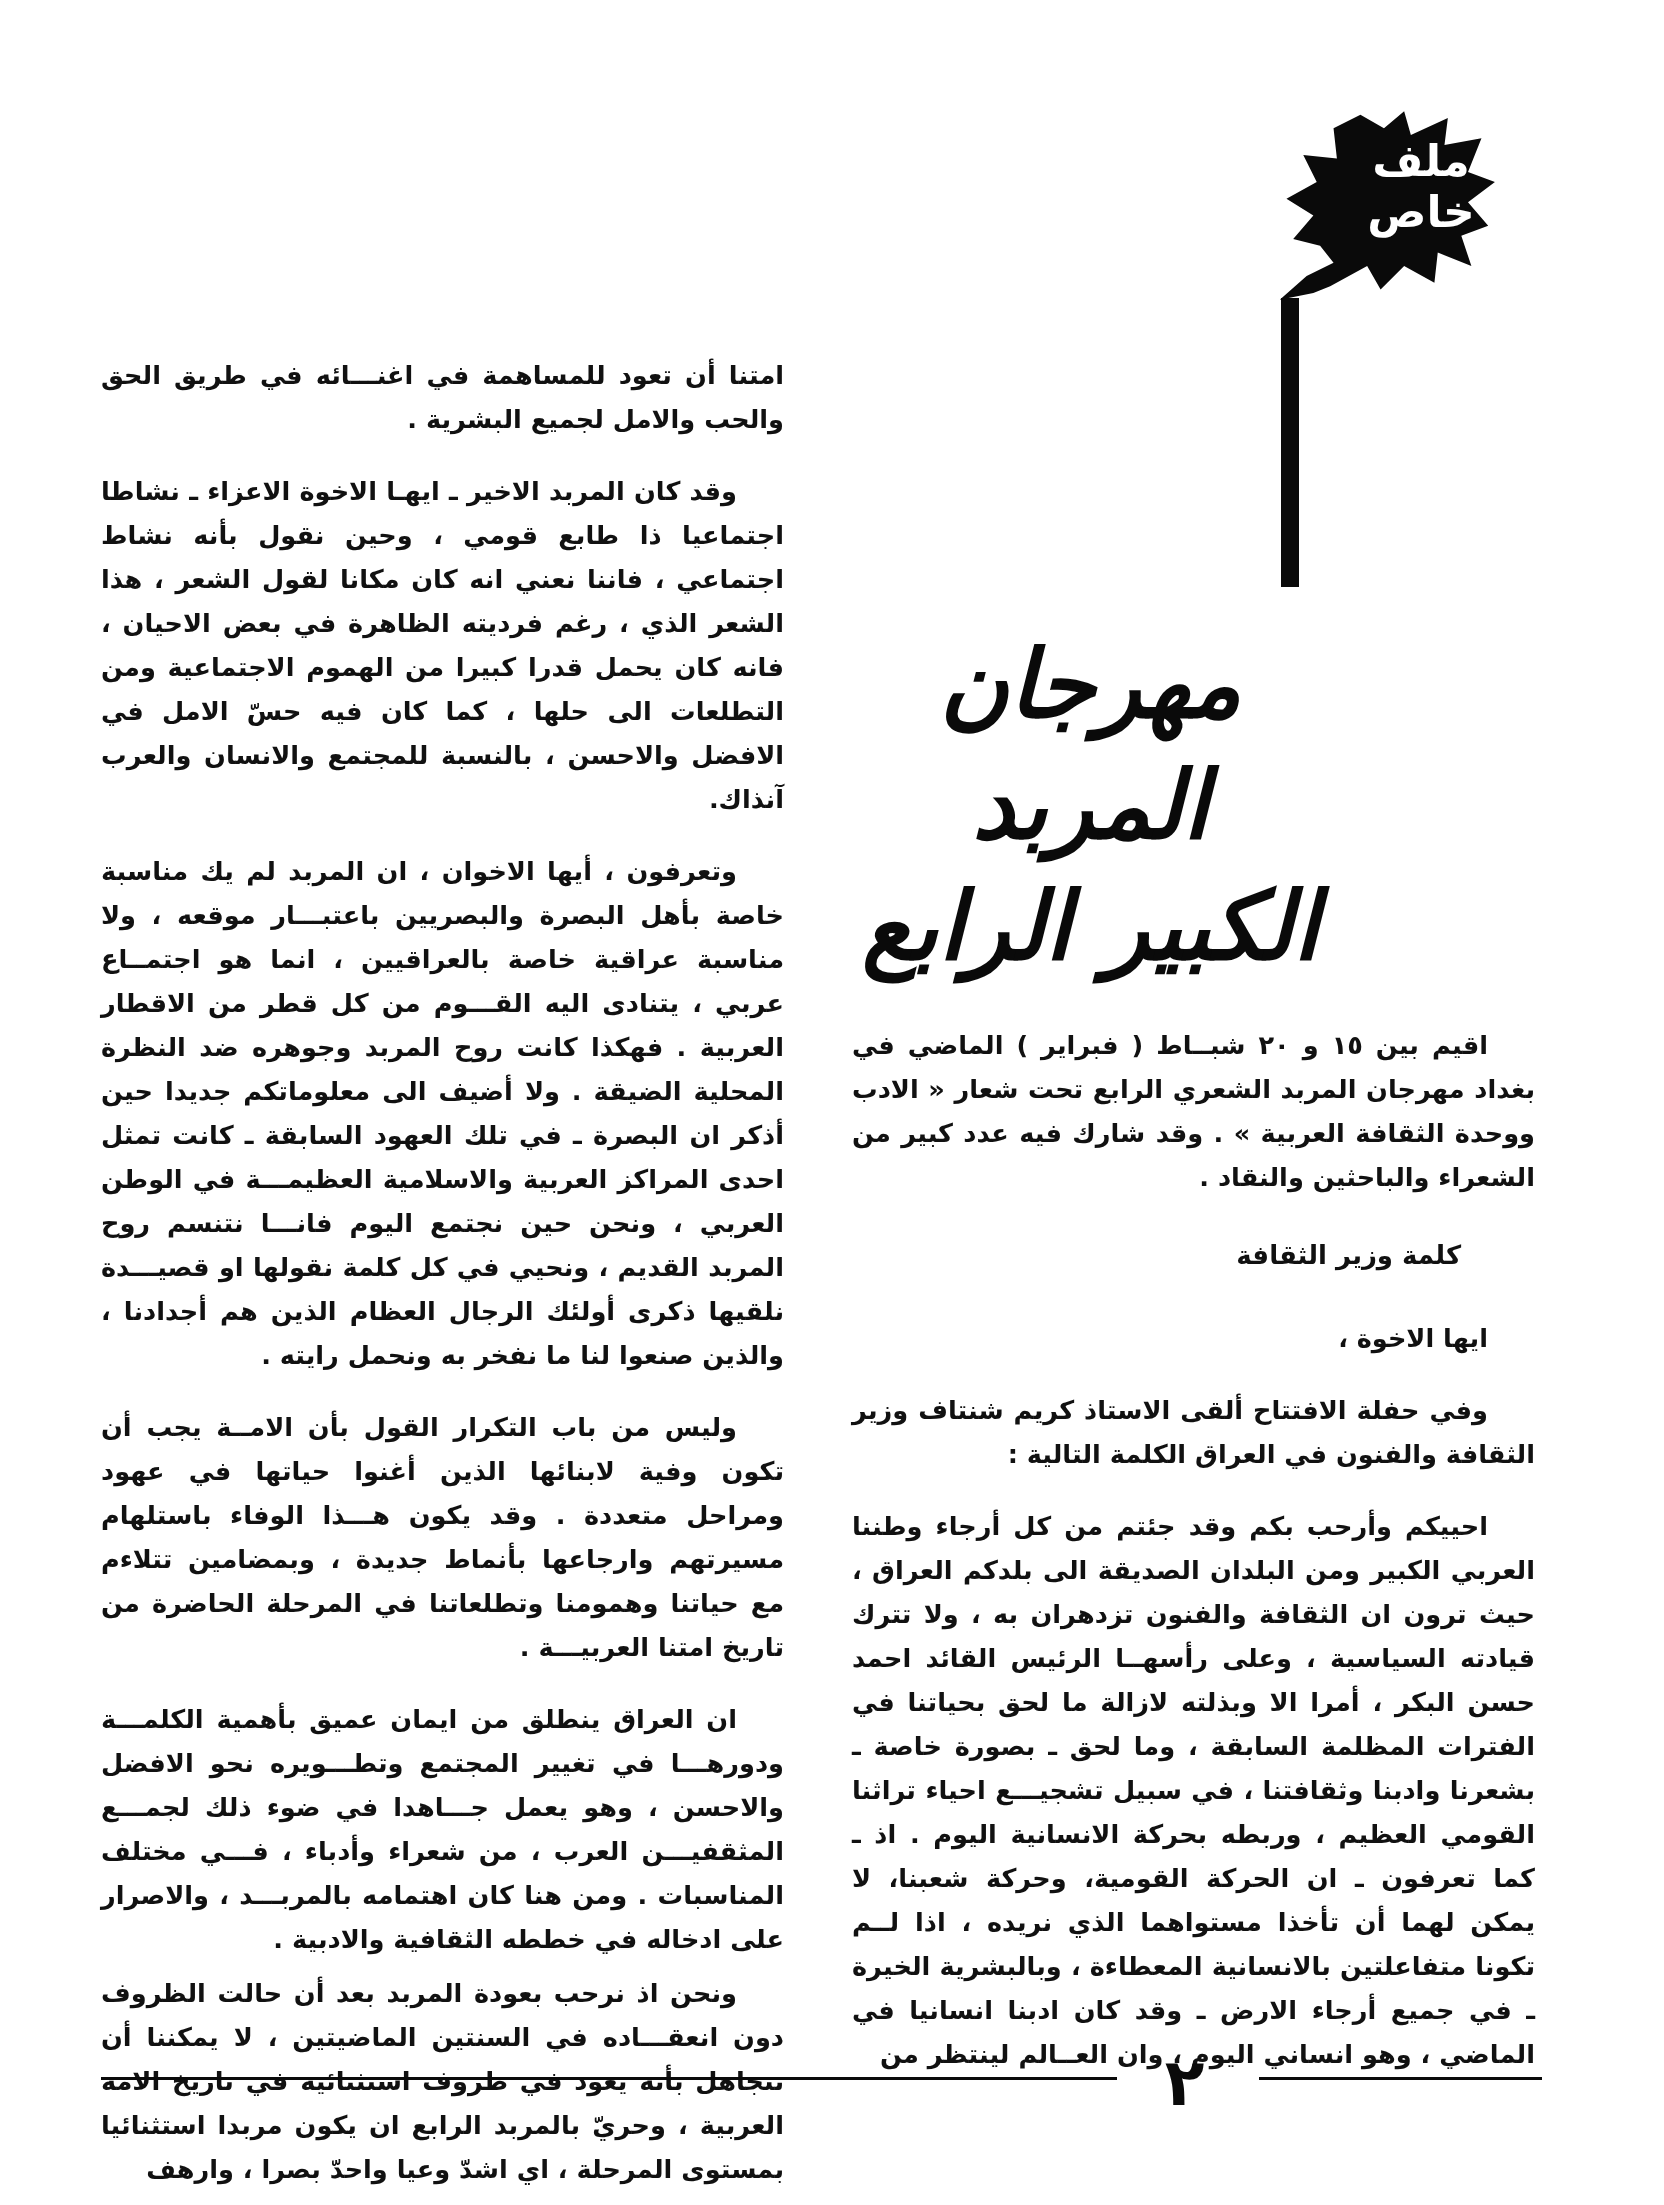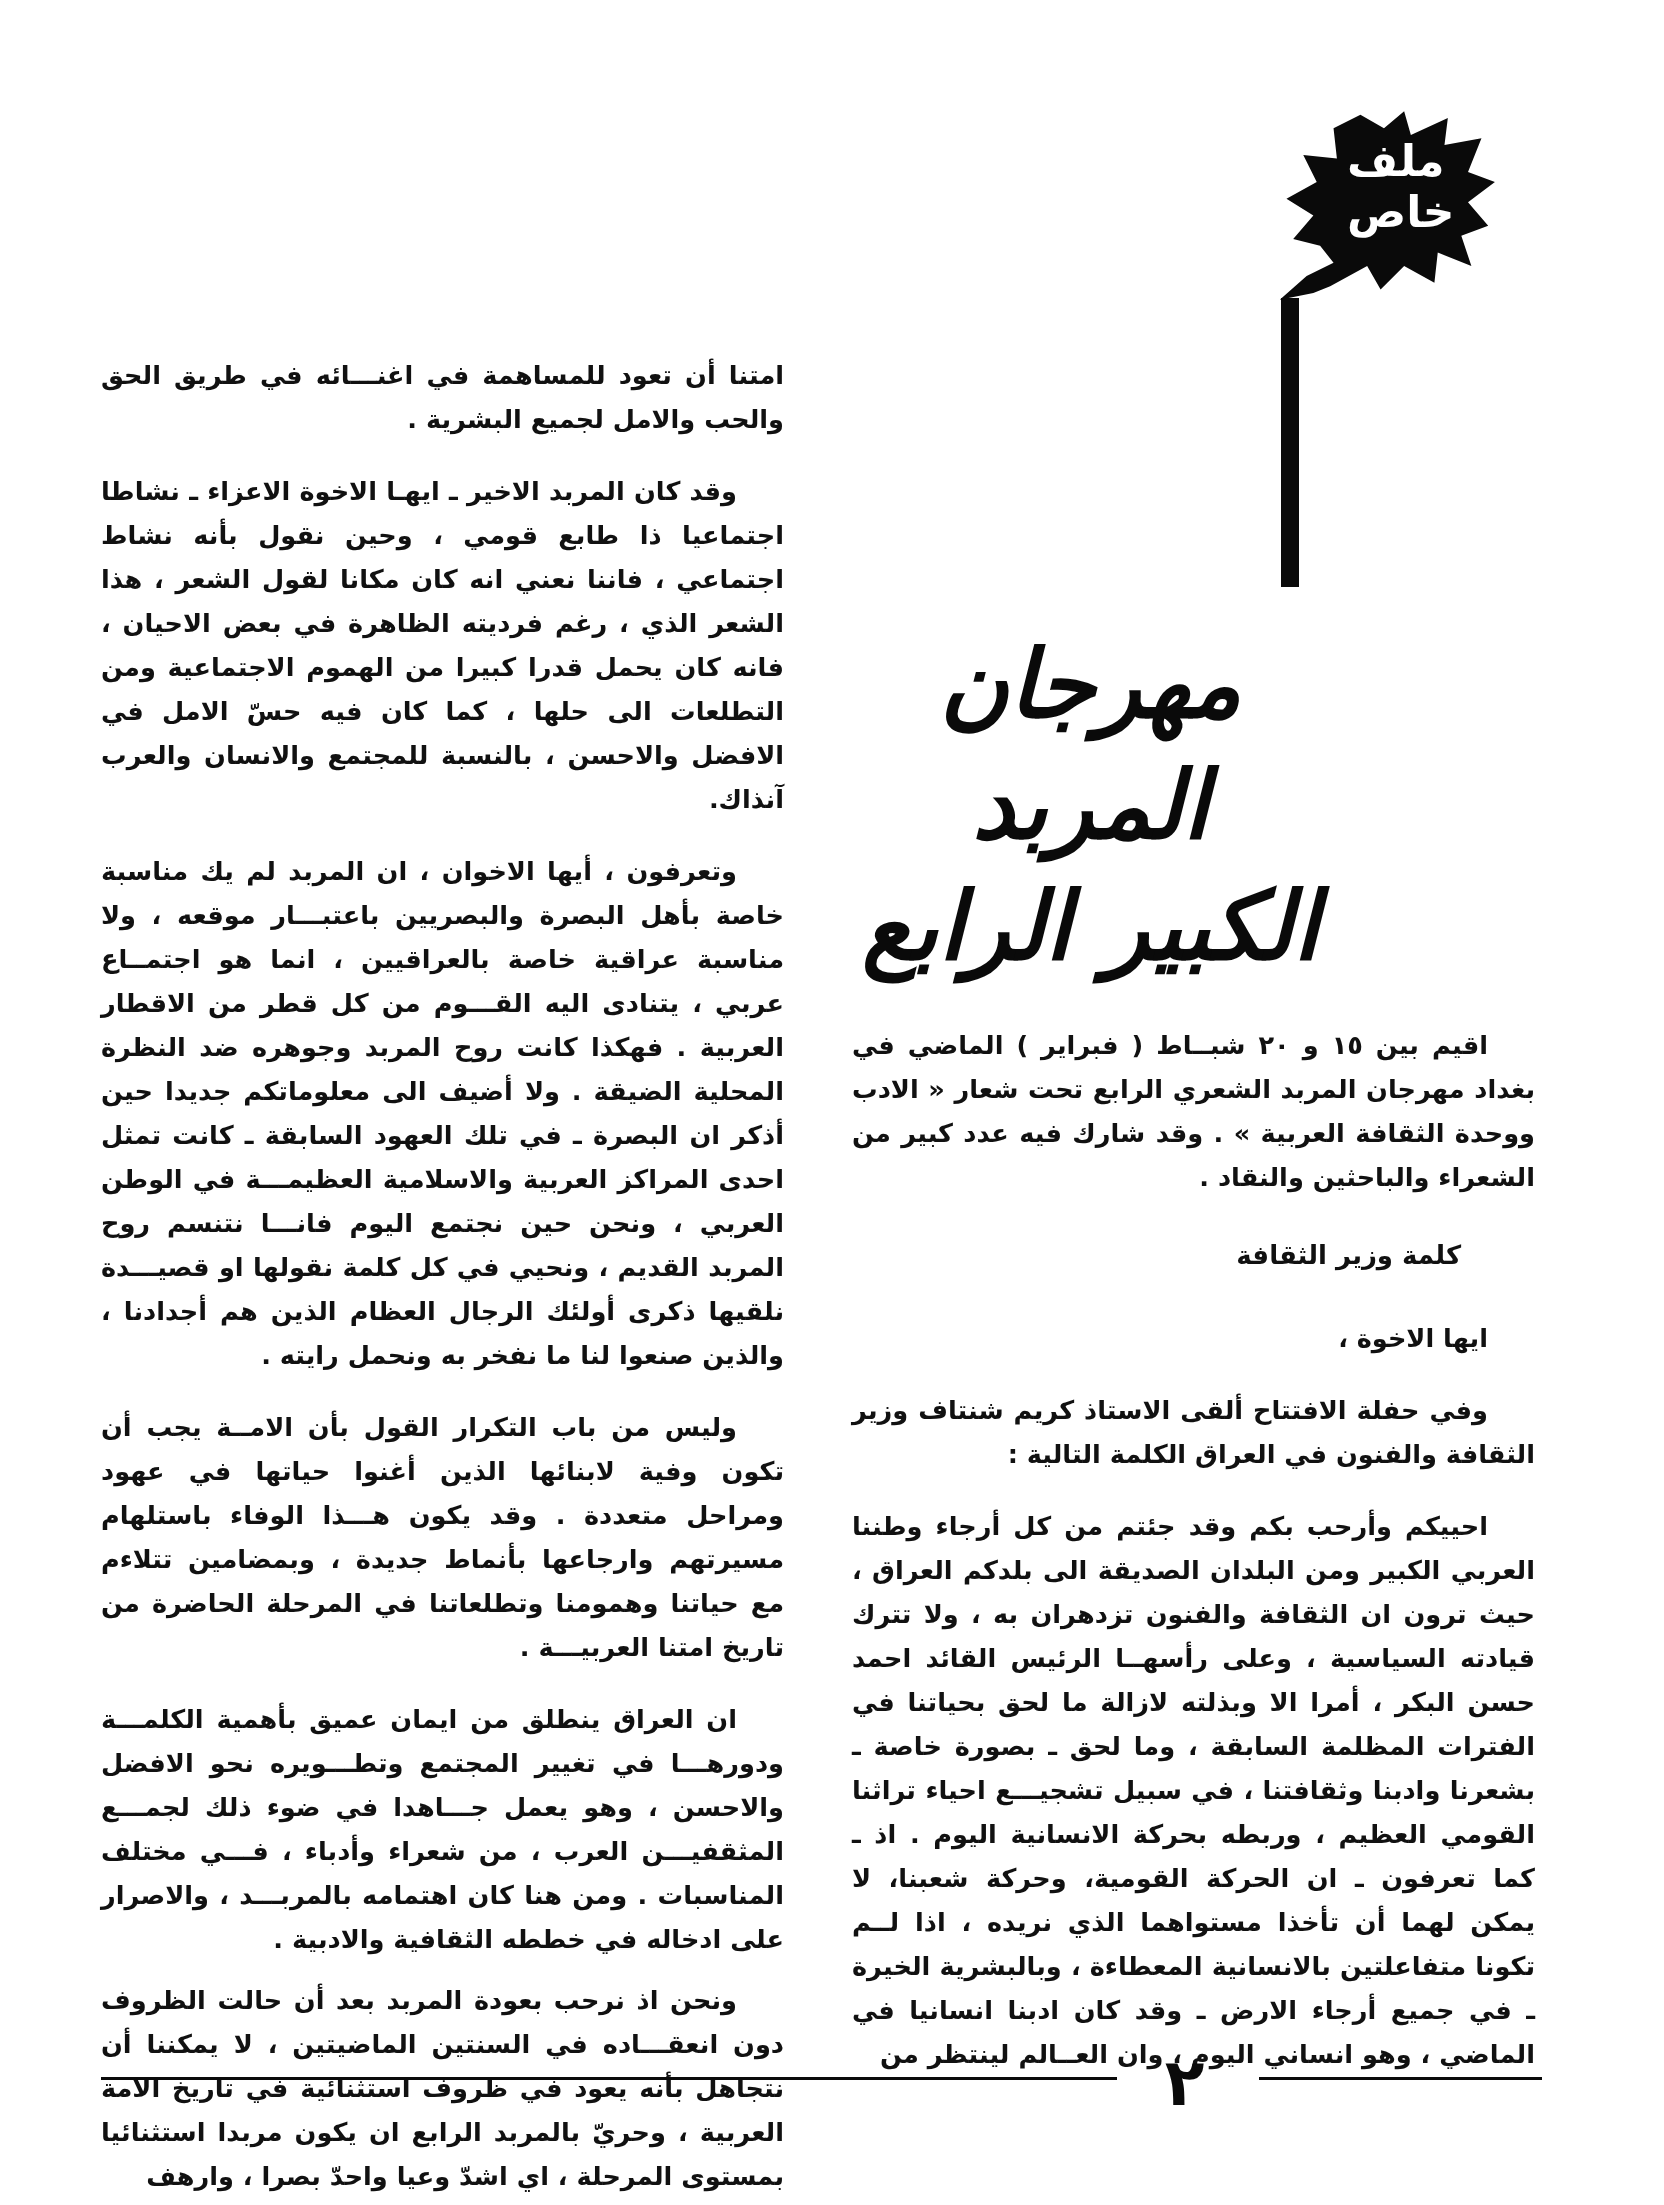--- a/index.html
+++ b/index.html
@@ -10,21 +10,21 @@
     .page { position: absolute; inset: 0; }
 
     
     .badge {
       position: absolute; left: 1266px; top: 108px; width: 283px; height: 195px;
     }
     .badge svg { position: absolute; inset: 0; width: 100%; height: 100%; }
     .badge-text {
       position: absolute; left: 81px; top: 27px; width: 148px;
       color: #ffffff; font-weight: bold; font-size: 44px; line-height: 51px;
-      text-align: left; direction: rtl;
+      text-align: center; direction: rtl;
     }
 
     
     .vbar {
       position: absolute; left: 1281px; top: 298px; width: 17.5px; height: 289px;
       background: #0a0a0a;
     }
 
     
     .title {
@@ -41,21 +41,21 @@
     .col {
       position: absolute; direction: rtl; text-align: justify;
       font-weight: bold; font-size: 25.6px; line-height: 44px;
       color: #111111;
     }
     .col-right { left: 852px; top: 1023px; width: 683px; }
     .col-left  { left: 101px;  top: 353px;  width: 683px; }
 
     .col p { margin: 0 0 28px 0; text-indent: 47px; }
     .col p.noindent { text-indent: 0; }
-    .col p.tight { margin-bottom: 17px; }
+    .col p.tight { margin-bottom: 10px; }
     .col h3 {
       margin: 34px 0 39px 0; font-size: 26px; font-weight: bold;
       text-indent: 74px;
     }
 
     
     .rule {
       position: absolute; top: 2077px; height: 3.4px; background: #0a0a0a;
     }
     .rule-left  { left: 101px;  width: 1016px; }

